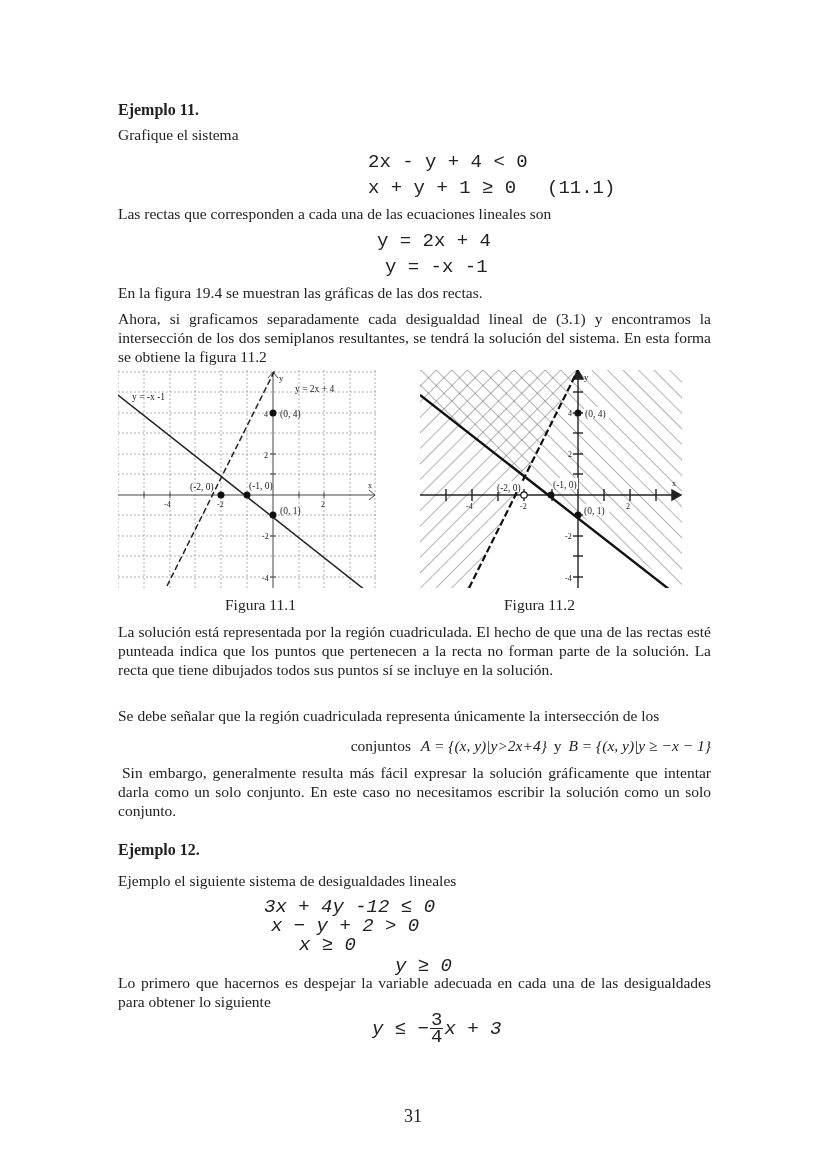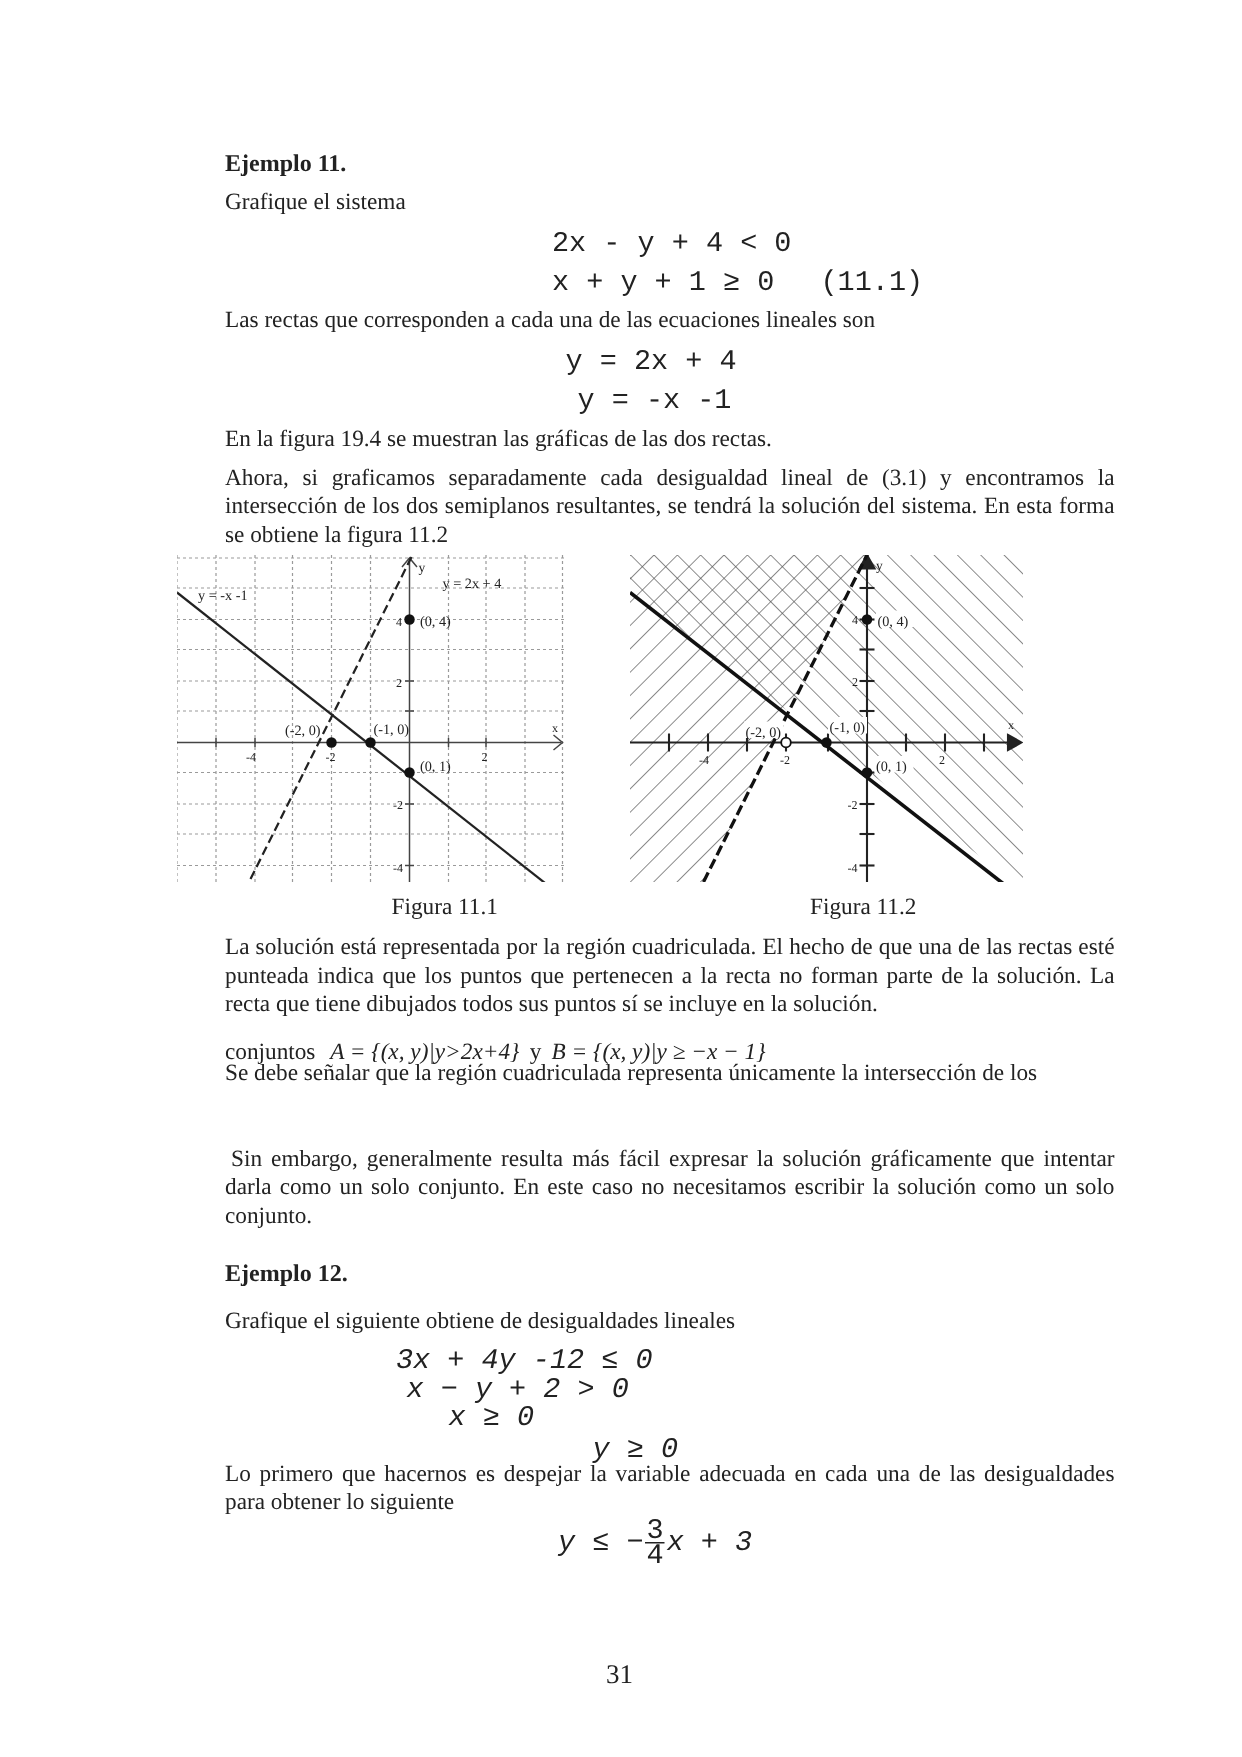--- a/index.html
+++ b/index.html
@@ -1,22 +1,22 @@
 <!DOCTYPE html>
 <html><head>
 <meta charset="utf-8">
 <style>
   html, body { margin: 0; padding: 0; background: #ffffff; }
   body { width: 828px; height: 1171px; position: relative; font-family: "Liberation Serif", serif; color: #222; overflow: hidden; }
-  .p { position: absolute; left: 118px; width: 593px; font-size: 15.5px; line-height: 19px; text-align: justify; margin-left: 32px; }
+  .p { position: absolute; left: 118px; width: 593px; font-size: 15.5px; line-height: 19px; text-align: justify; }
   .h { font-weight: bold; font-size: 16px; }
   .eq { position: absolute; font-size: 19px; white-space: nowrap; font-family: Liberation Mono, monospace; }
   .it { font-style: italic; }
   .fig { position: absolute; }
-  .cap { position: absolute; font-size: 15.5px; margin-left: 36px; }
+  .cap { position: absolute; font-size: 15.5px; }
   .frac { display: inline-block; vertical-align: middle; text-align: center; line-height: 16px; margin: 0 1px; }
   .frac span { display: block; }
   .frac .num { border-bottom: 1px solid #222; padding: 0 1px; }
   .pagenum { position: absolute; left: 404px; top: 1106px; font-size: 18px; }
   svg text { font-family: "Liberation Serif", serif; }
 </style>
 </head>
 <body>
 
 <div class="p h" style="top:100px;">Ejemplo 11.</div>
@@ -162,30 +162,30 @@
     <text x="148" y="46" font-size="8">4</text>
     <text x="148" y="87" font-size="8">2</text>
     <text x="145" y="169" font-size="8">-2</text>
     <text x="145" y="211" font-size="8">-4</text>
   </g>
 </svg>
 <div class="cap" style="left:504px; top:596px;">Figura 11.2</div>
 
 <div class="p" style="top:622px;">La solución está representada por la región cuadriculada. El hecho de que una de las rectas esté punteada indica que los puntos que pertenecen a la recta no forman parte de la solución. La recta que tiene dibujados todos sus puntos sí se incluye en la solución.</div>
 <div class="p" style="top:706px;">Se debe señalar que la región cuadriculada representa únicamente la intersección de los</div>
-<div class="p" style="top:692px; text-align:left;">
+<div class="p" style="top:736px; text-align:right;">
   <span>conjuntos</span>
   <span class="it" style="margin-left:6px;">A = {(x, y)|y&gt;2x+4}</span>
   <span style="margin-left:3px;">y</span>
   <span class="it" style="margin-left:3px;">B = {(x, y)|y ≥ −x − 1}</span>
 </div>
 <div class="p" style="top:763px; text-indent:4px;">Sin embargo, generalmente resulta más fácil expresar la solución gráficamente que intentar darla como un solo conjunto. En este caso no necesitamos escribir la solución como un solo conjunto.</div>
 
 <div class="p h" style="top:840px;">Ejemplo 12.</div>
-<div class="p" style="top:871px;">Grafique el siguiente obtiene de desigualdades lineales</div>
+<div class="p" style="top:871px;">Ejemplo el siguiente sistema de desigualdades lineales</div>
 <div class="eq it" style="left:264px; top:896px;">3x + 4y -12 ≤  0</div>
 <div class="eq it" style="left:271px; top:915px;">x − y + 2 &gt; 0</div>
 <div class="eq it" style="left:299px; top:934px;">x ≥ 0</div>
 <div class="eq it" style="left:395px; top:955px;text-align:center;">y ≥ 0</div>
 <div class="p" style="top:973px;">Lo primero que hacernos es despejar la variable adecuada en cada una de las desigualdades para obtener lo siguiente</div>
 <div class="eq it" style="left:372px; top:1012px;">
   <span style="vertical-align:middle;">y ≤ −</span><span class="frac" style="font-style:normal;"><span class="num">3</span><span>4</span></span><span style="vertical-align:middle;text-align:center;">x + 3</span>
 </div>
 
 <div class="pagenum">31</div>

